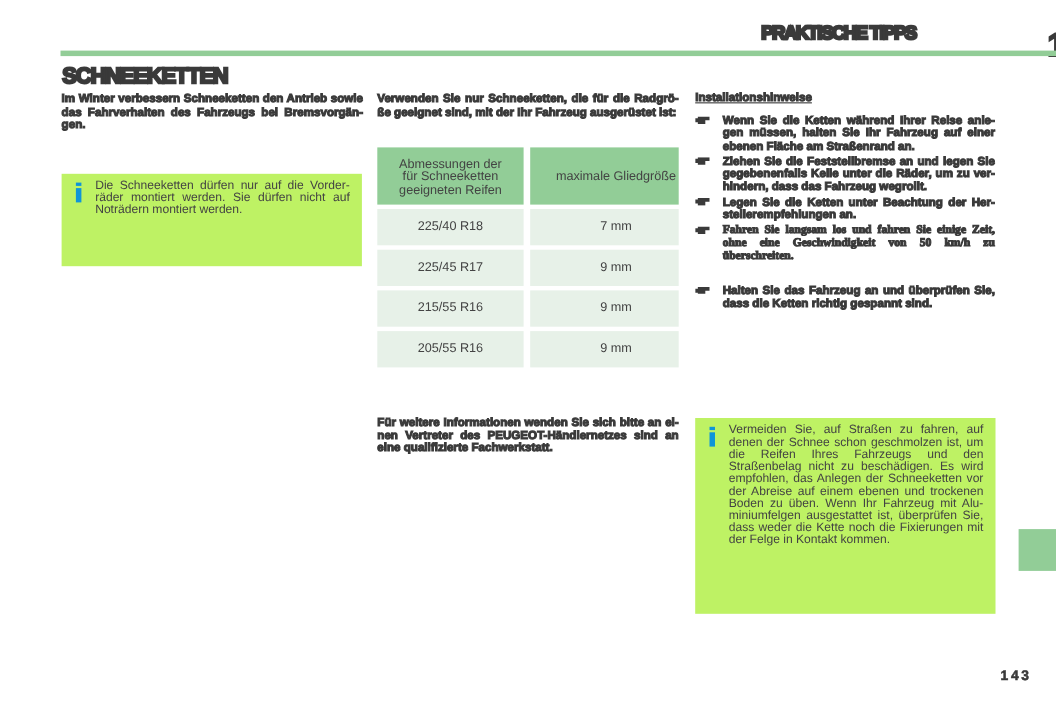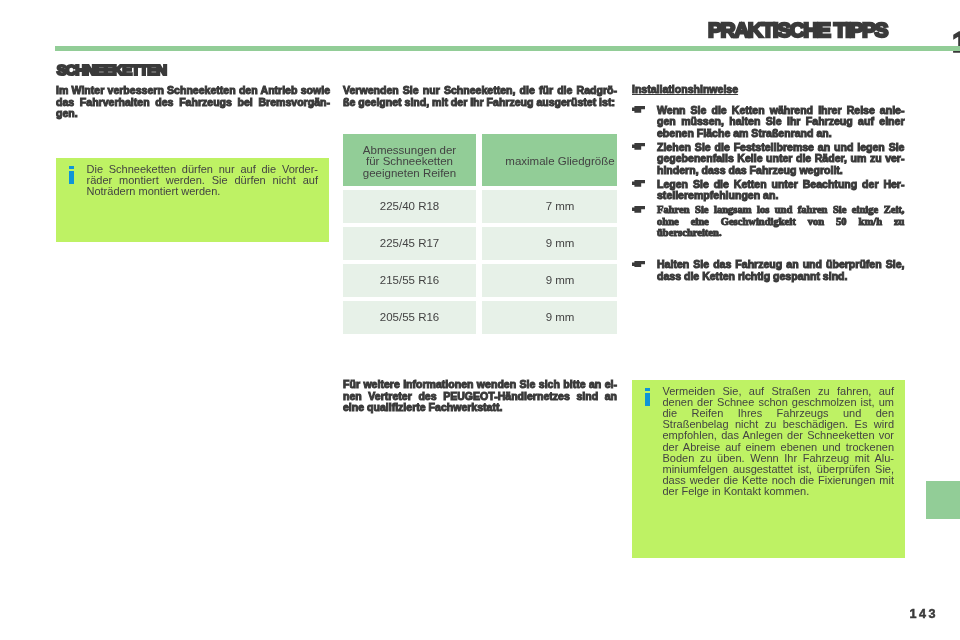--- a/index.html
+++ b/index.html
@@ -2,30 +2,30 @@
 <html lang="de"><head>
 <meta charset="utf-8">
 <style>
   html,body{margin:0;padding:0;}
   body{width:960px;height:640px;background:#ffffff;
        font-family:"Liberation Sans",sans-serif;overflow:hidden;}
   .page{position:relative;width:960px;height:640px;background:#fff;}
 
   
   .chapter-title{position:absolute;left:692px;top:22px;
-      font-size:21px;font-weight:bold;color:#3a3a3a;letter-spacing:-1.5px;
-      line-height:16px;white-space:nowrap;-webkit-text-stroke:2.4px #3a3a3a;filter:blur(0.45px);margin-left:16px;}
+      font-size:17px;font-weight:bold;color:#3a3a3a;letter-spacing:-1.5px;
+      line-height:16px;white-space:nowrap;-webkit-text-stroke:2.4px #3a3a3a;filter:blur(0.45px);}
   .chapter-num{position:absolute;left:904px;top:30px;font-size:30px;font-weight:bold;
       color:#3a3a3a;line-height:23px;-webkit-text-stroke:1.6px #3a3a3a;filter:blur(0.4px);margin-left:48px;}
   .green-rule{position:absolute;left:55px;top:46px;width:905px;height:5px;background:#92cd97;}
 
   
   .bb{font-size:10.55px;font-weight:bold;color:#3a3a3a;line-height:11.6px;
       text-align:justify;margin:0;-webkit-text-stroke:1.0px #3a3a3a;filter:blur(0.32px);}
-  .sec-title{position:absolute;left:0;top:0;font-size:15px;font-weight:bold;color:#3a3a3a;
+  .sec-title{position:absolute;left:0;top:0;font-size:20px;font-weight:bold;color:#3a3a3a;
       letter-spacing:-1.1px;line-height:11px;-webkit-text-stroke:2.2px #3a3a3a;white-space:nowrap;filter:blur(0.45px);}
 
   
   .infobox{position:absolute;background:#bef264;}
   .ico-i{position:absolute;}
   .ico-i i{position:absolute;display:block;background:#0f95d8;left:0;}
   .ico-i i.dot{top:0;width:5.5px;height:3.5px;}
   .ico-i i.stem{top:5px;width:5.5px;height:13px;}
   .i-text{position:absolute;font-size:11px;color:#434343;line-height:11.2px;
       text-align:justify;}

